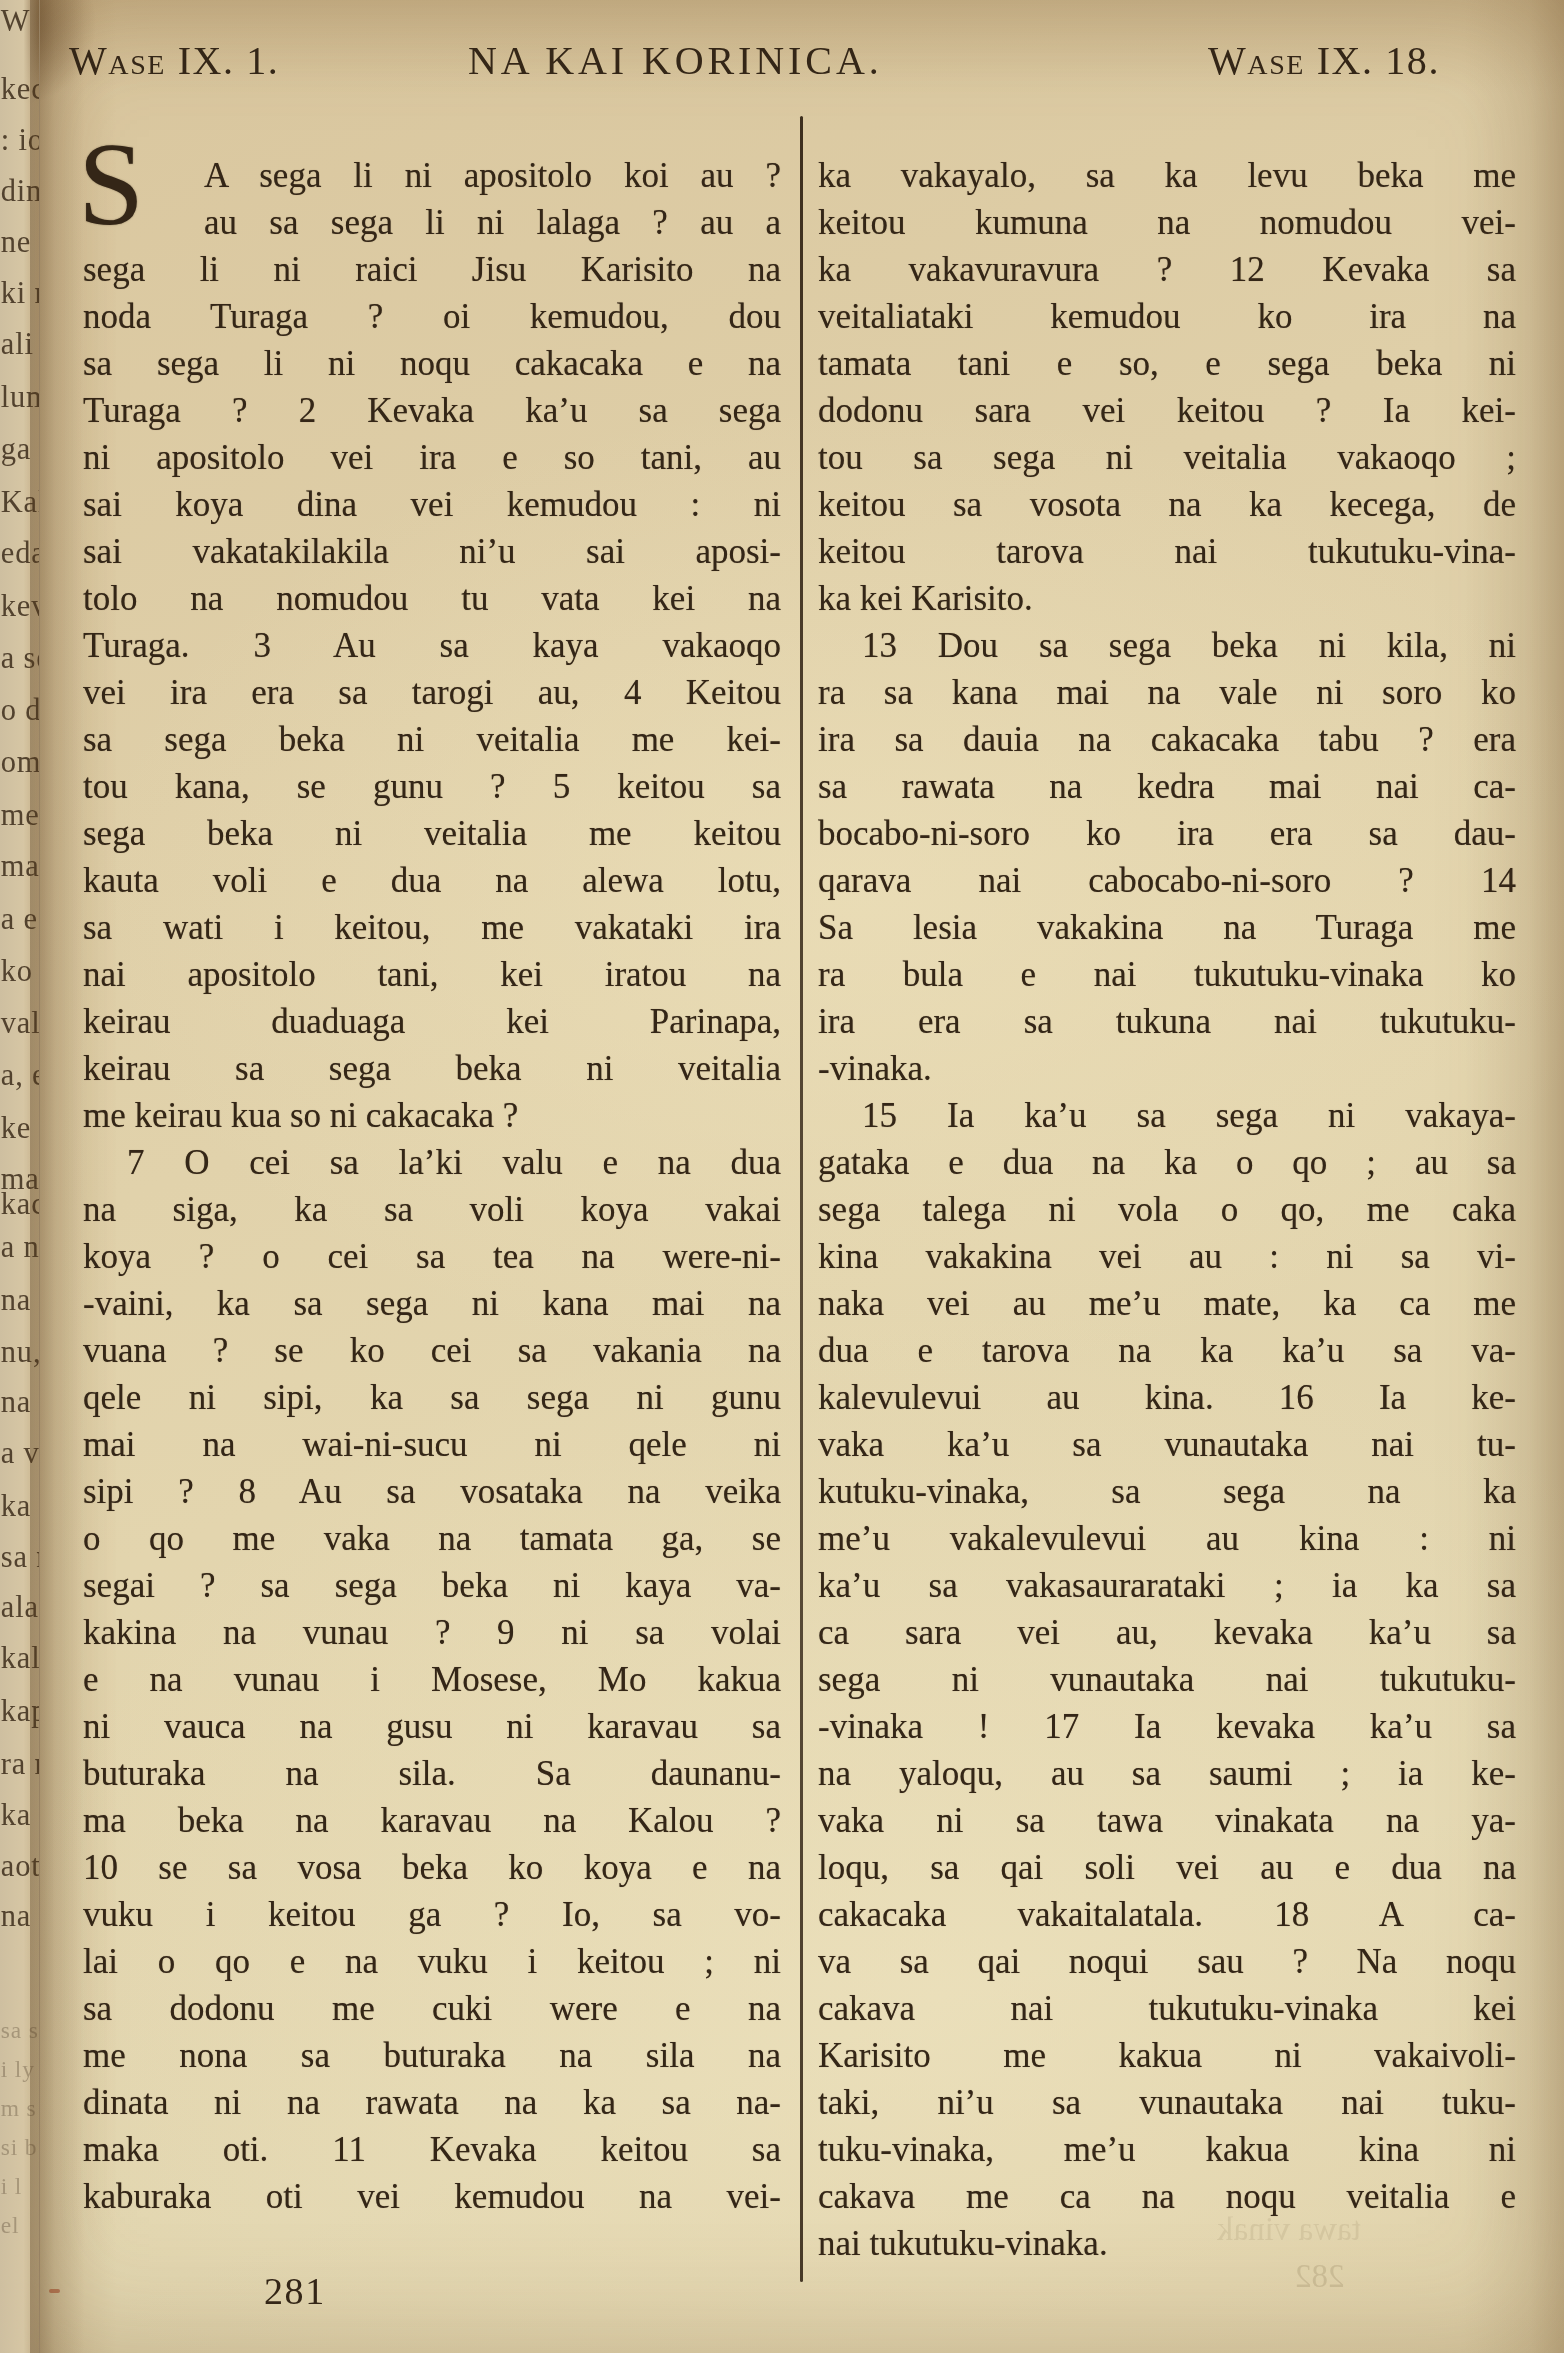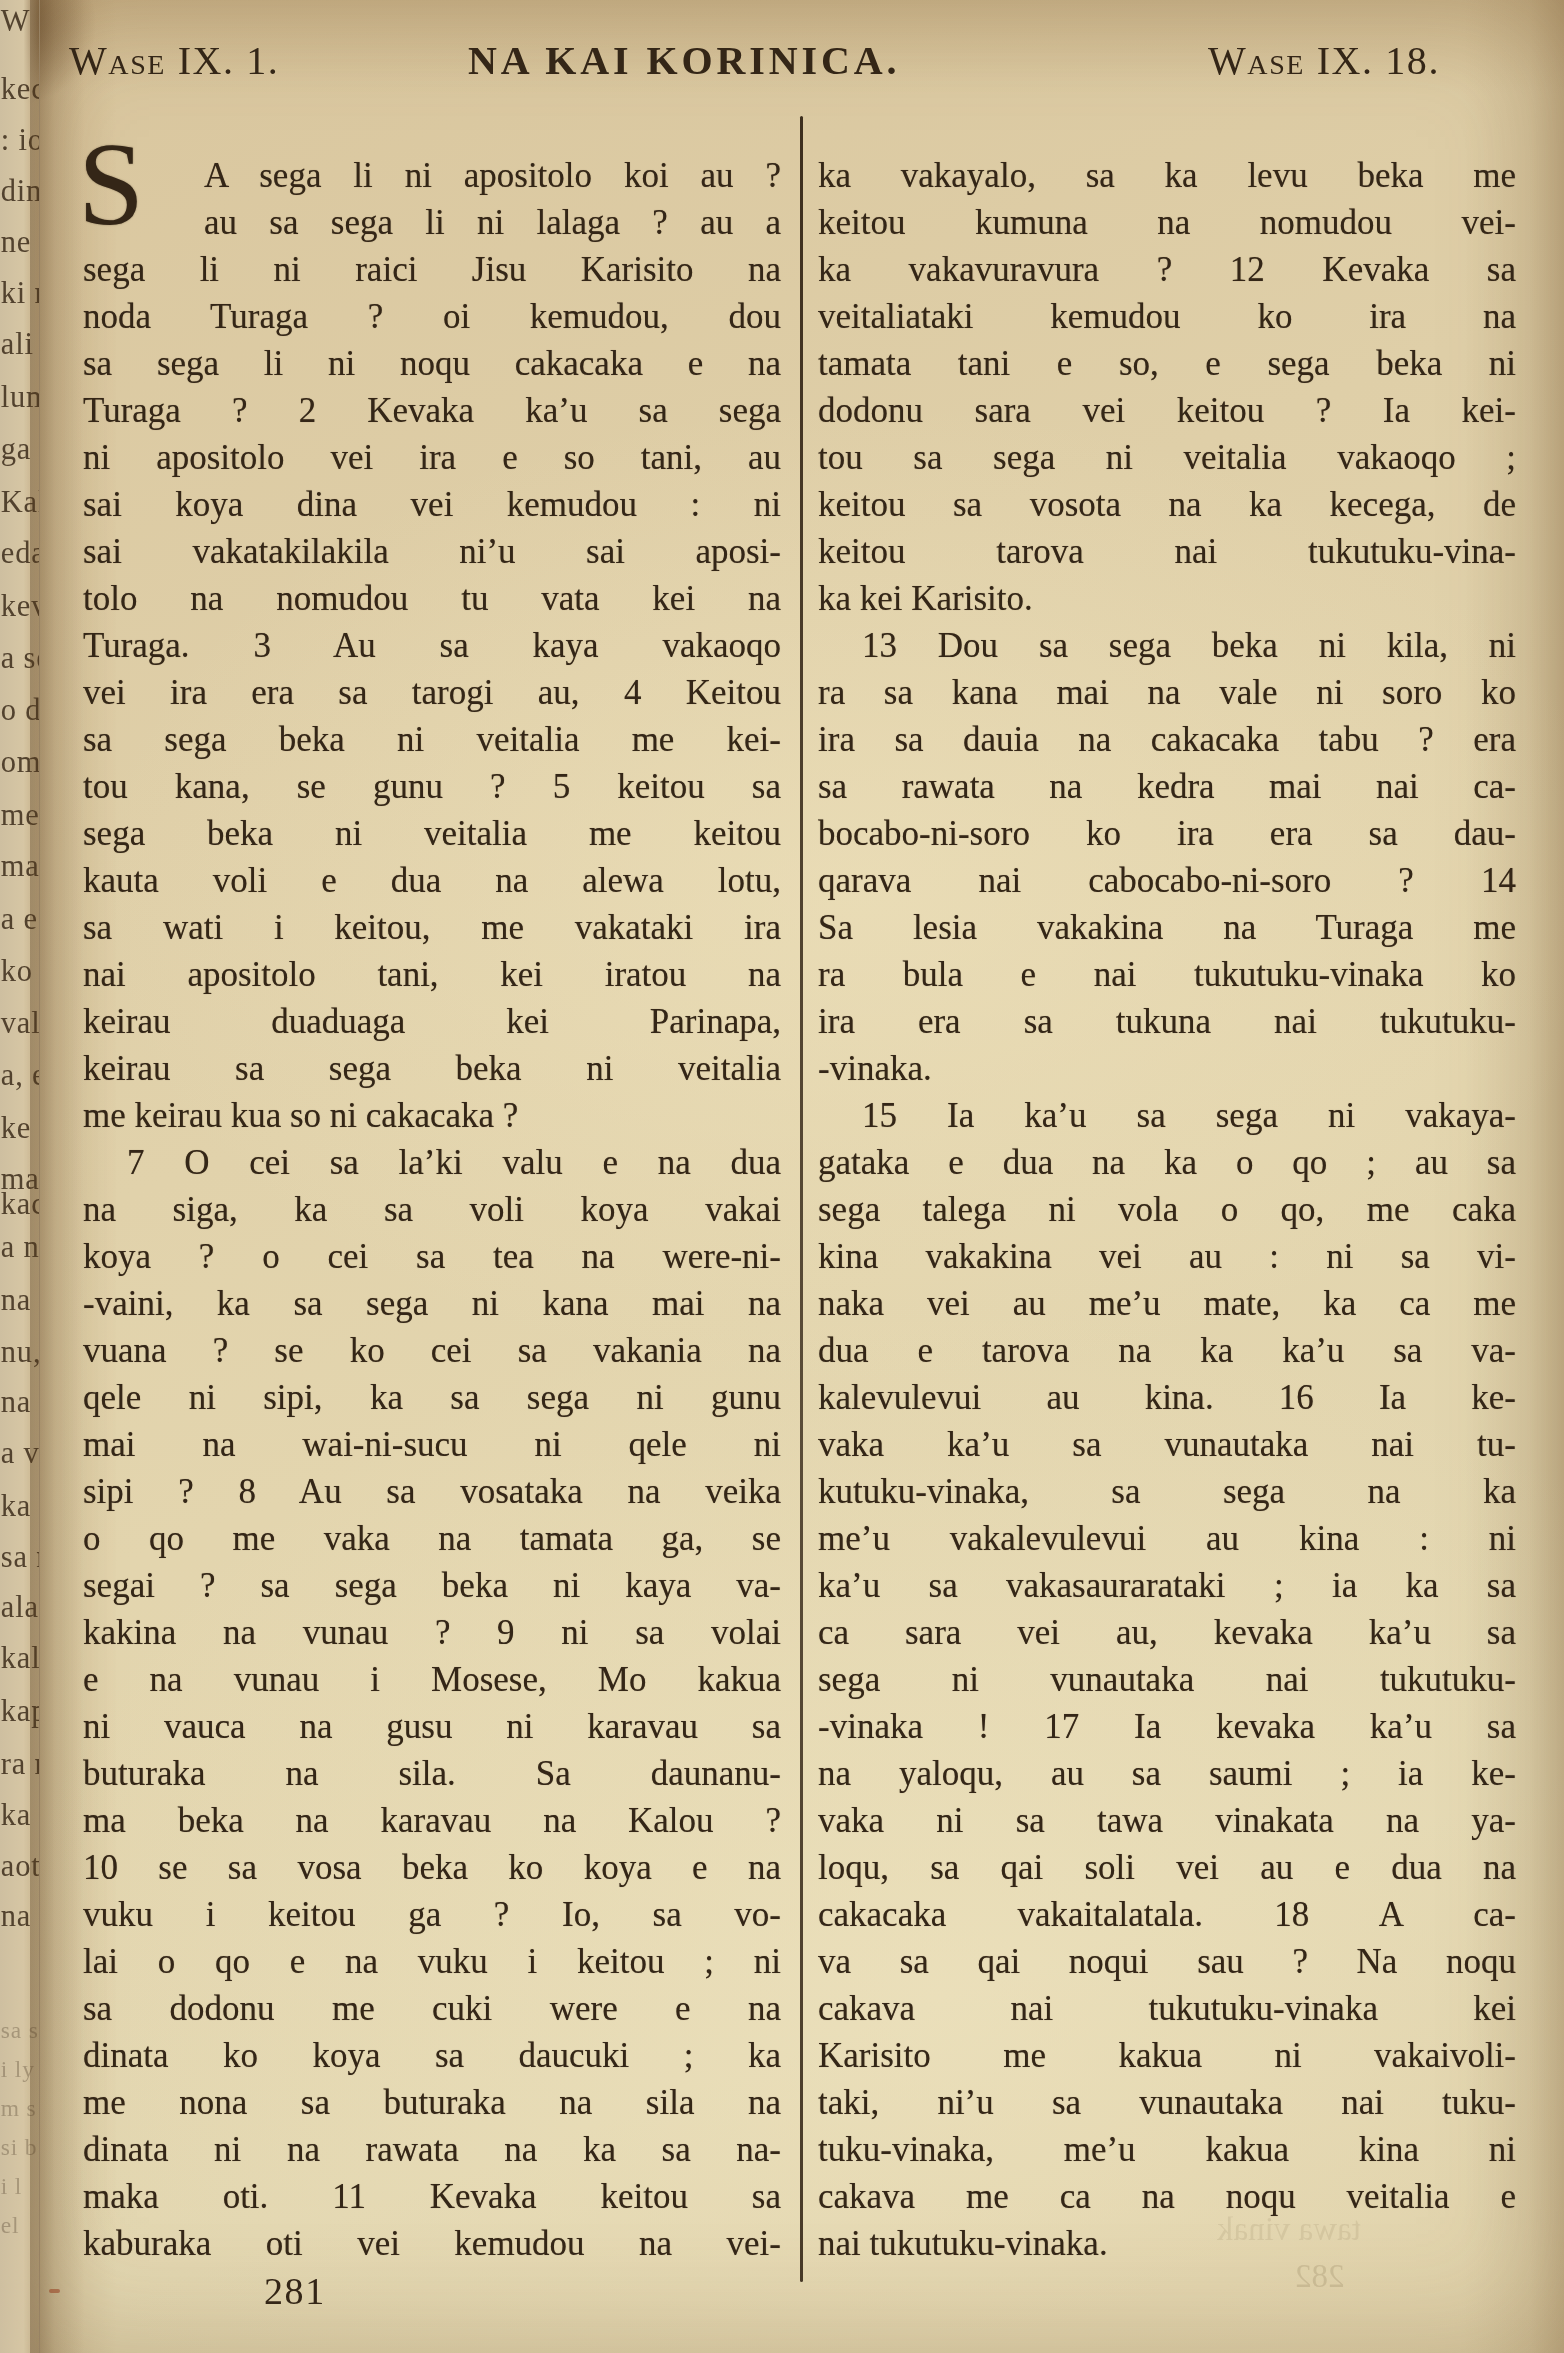--- a/index.html
+++ b/index.html
@@ -34,21 +34,21 @@
   .frag{
     position:absolute;left:0.8px;width:47px;
     font-size:30.5px;line-height:1;white-space:nowrap;
     color:rgba(50,34,18,.8);
     letter-spacing:0.8px;
   }
   .frag.faint{opacity:.35;font-size:23.5px;}
   .running-head{position:absolute;top:39px;font-size:40px;line-height:1.1;letter-spacing:1.6px;}
   .rh-side{font-variant:small-caps;}
   .rh-left{left:69px;}
-  .rh-center{left:468px;letter-spacing:3.9px;font-weight:bold;}
+  .rh-center{left:468px;letter-spacing:3.9px;}
   .rh-right{left:1208px;}
   .rule{
     position:absolute;left:800px;top:116px;width:3.1px;height:2166px;
     background:linear-gradient(to bottom, rgba(44,30,16,.9), rgba(44,30,16,.75) 60%, rgba(44,30,16,.85));
     border-radius:1.6px;
   }
   .col{position:absolute;top:124px;width:698px;margin-top:28px;}
   .col-left{left:83px;}
   .col-right{left:818px;}
   .line{
@@ -175,21 +175,20 @@
       <div class="line">segai ? sa sega beka ni kaya va-</div>
       <div class="line">kakina na vunau ? 9 ni sa volai</div>
       <div class="line">e na vunau i Mosese, Mo kakua</div>
       <div class="line">ni vauca na gusu ni karavau sa</div>
       <div class="line">buturaka na sila. Sa daunanu-</div>
       <div class="line">ma beka na karavau na Kalou ?</div>
       <div class="line">10 se sa vosa beka ko koya e na</div>
       <div class="line">vuku i keitou ga ? Io, sa vo-</div>
       <div class="line">lai o qo e na vuku i keitou ; ni</div>
       <div class="line">sa dodonu me cuki were e na</div>
-      <div class="line">dinata ko koya sa daucuki ; ka</div>
       <div class="line">me nona sa buturaka na sila na</div>
       <div class="line">dinata ni na rawata na ka sa na-</div>
       <div class="line">maka oti. 11 Kevaka keitou sa</div>
       <div class="line">kaburaka oti vei kemudou na vei-</div>
     </div>
   <div class="col col-right" id="colRight">
       <div class="line">ka vakayalo, sa ka levu beka me</div>
       <div class="line">keitou kumuna na nomudou vei-</div>
       <div class="line">ka vakavuravura ? 12 Kevaka sa</div>
       <div class="line">veitaliataki kemudou ko ira na</div>

